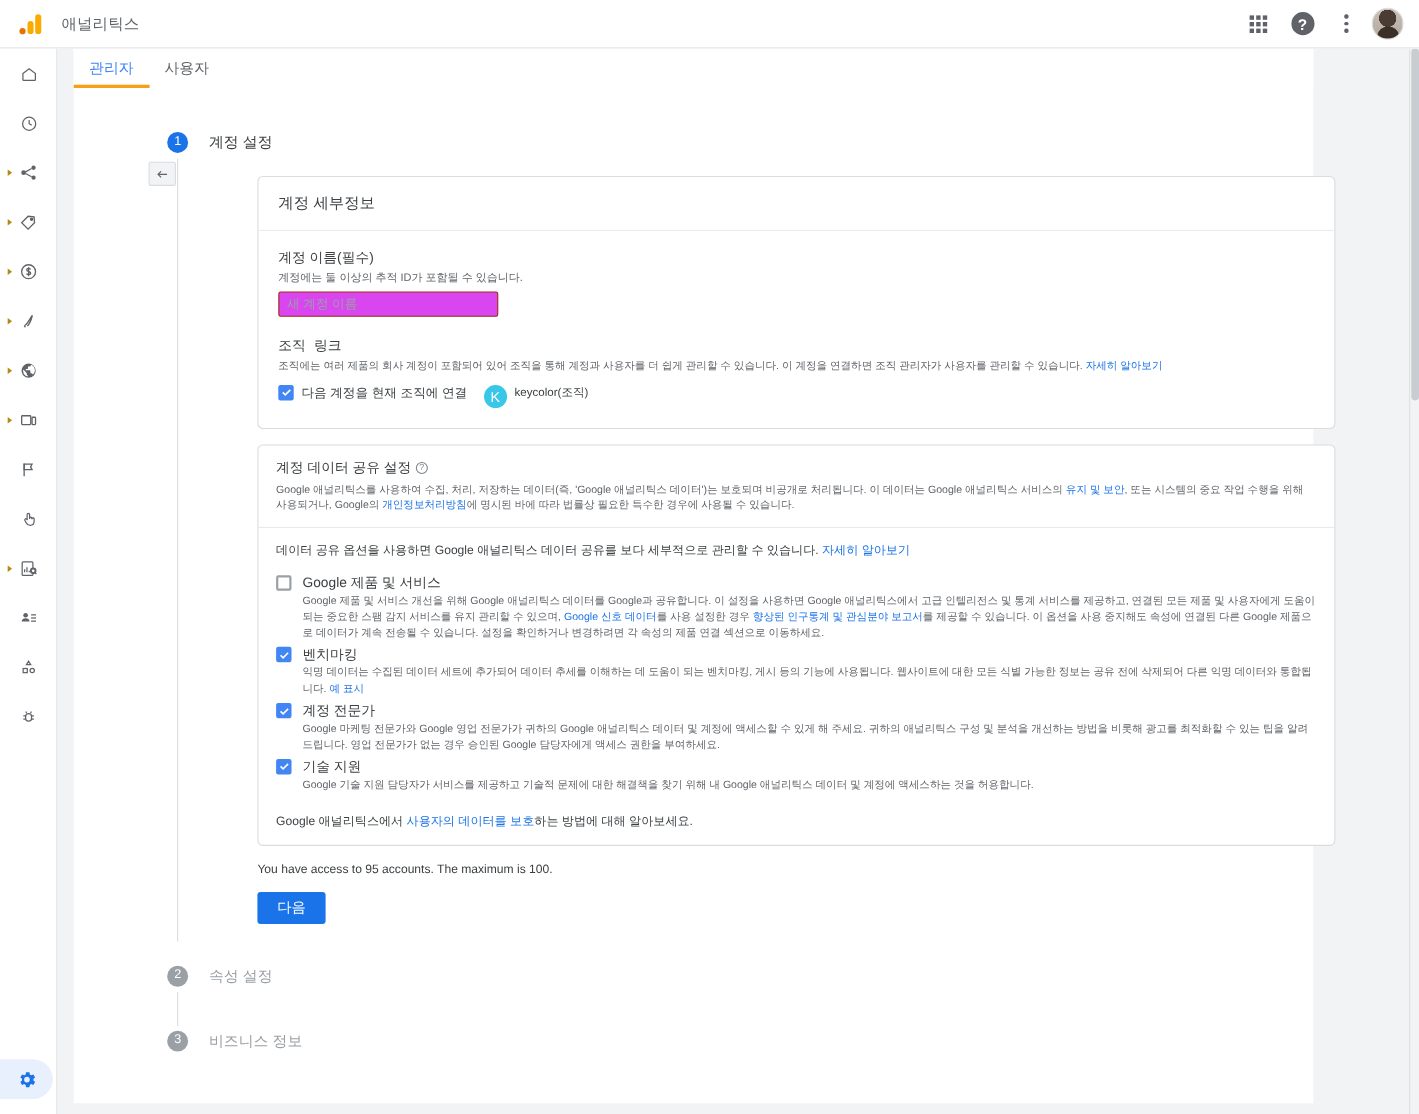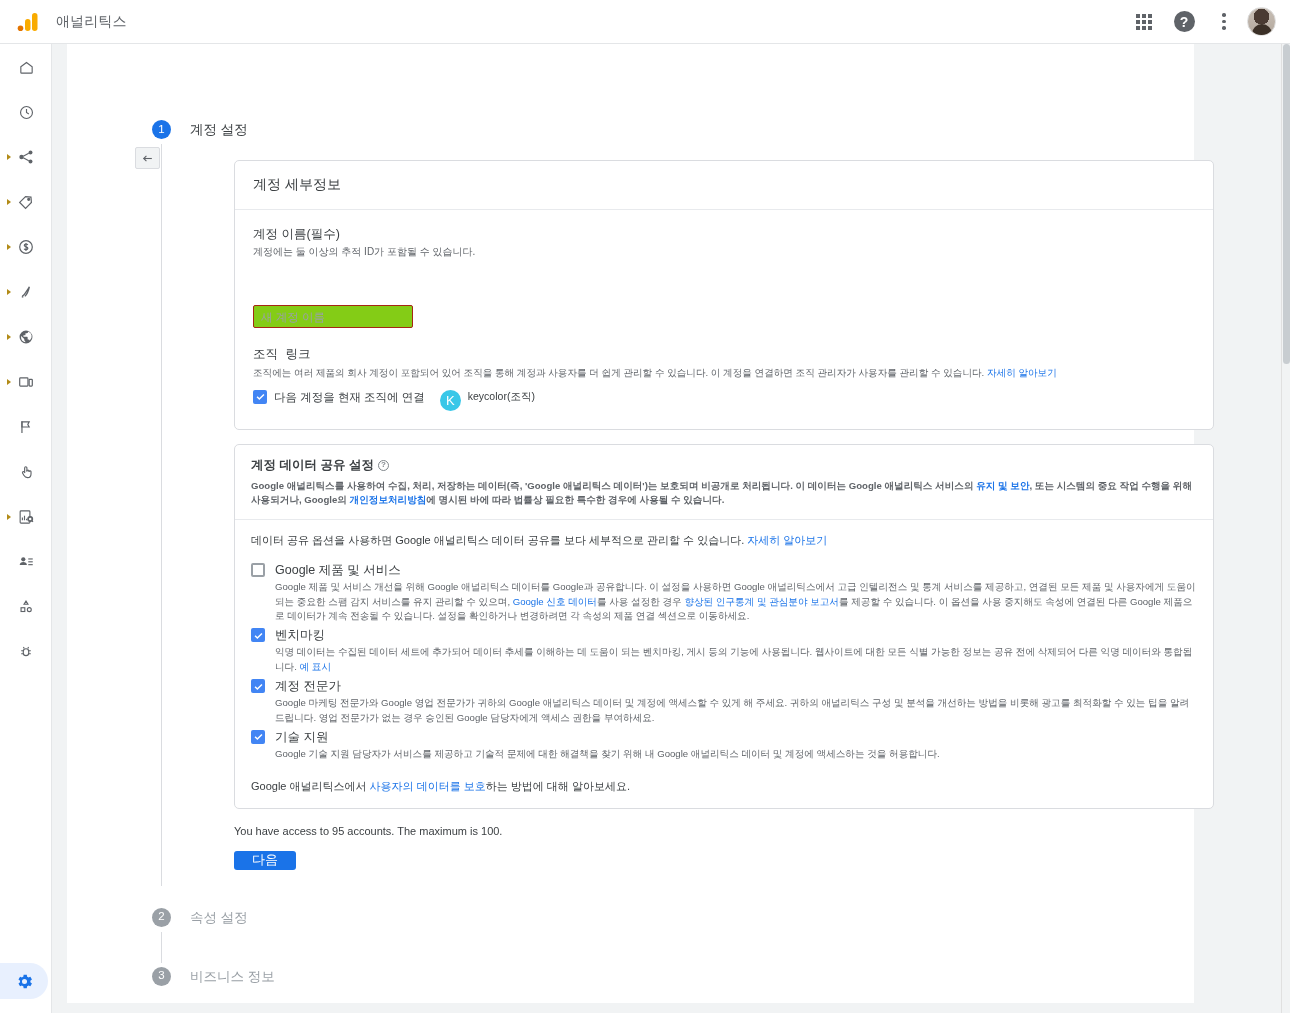--- a/index.html
+++ b/index.html
@@ -121,23 +121,23 @@
   }
   .card-header {
     padding: 15px 18px; font-size: 14px; color: #3c4043;
     border-bottom: 1px solid #e8eaed;
   }
   .card-body { padding: 16px 18px 18px 18px; }
 
   .field-label { font-size: 12.5px; color: #3c4043; margin-bottom: 2px; }
   .field-hint { font-size: 10px; color: #5f6368; margin-bottom: 6px; }
   .text-input {
-    width: 160px; height: 23px; border: 1px solid #a52714; border-radius: 2px;
+    width: 200px; height: 23px; border: 1px solid #a52714; border-radius: 2px;
     font-size: 11.5px; color: #3c4043; padding: 0 7px; outline: none;
-    font-family: "Liberation Sans", sans-serif; background: #84cc16; margin-top: 40px;
+    font-family: "Liberation Sans", sans-serif; background: #d946ef;
   }
   .text-input::placeholder { color: #9aa0a6; }
 
   .sub-label { font-size: 12.5px; color: #3c4043; margin: 18px 0 3px 0; font-family: Liberation Mono, monospace; }
   .para { font-size: 9.6px; color: #5f6368; line-height: 1.45; }
   a.lnk { color: #1a73e8; text-decoration: none; cursor: pointer; }
 
   .org-row { display: flex; margin-top: 10px; gap: 7px; }
   .org-k {
     width: 21px; height: 21px; border-radius: 50%; background: #39c7e8;
@@ -149,38 +149,38 @@
   
   .cbx {
     width: 14px; height: 14px; border-radius: 2px; flex: none;
     display: flex; align-items: center; justify-content: center; cursor: pointer;
   }
   .cbx.on { background: #4285f4; }
   .cbx.off { background: #fff; border: 2px solid #9aa0a6; }
   .cbx.on svg { display: block; }
 
   
-  .ds-head { padding: 12px 16px 12px 16px; border-bottom: 1px solid #e8eaed; font-weight: bold; }
+  .ds-head { padding: 12px 16px 12px 16px; border-bottom: 1px solid #e8eaed; }
   .ds-title { font-size: 12.5px; color: #3c4043; display: flex; align-items: center; gap: 4px; margin-bottom: 5px; }
   .qmark {
     width: 11px; height: 11px; border-radius: 50%; border: 1px solid #80868b;
     color: #80868b; font-size: 8px; display: inline-flex; align-items: center; justify-content: center; line-height: 1;
   }
   .ds-body { padding: 13px 16px 14px 16px; }
   .opt-row { display: flex; gap: 10px; margin-top: 4px; }
   .opt-row:first-child { margin-top: 0; }
   .opt-text { flex: 1; }
   .opt-name { font-size: 12.5px; color: #3c4043; margin-bottom: 2px; line-height: 1.2; }
   .opt-desc { font-size: 9.6px; color: #5f6368; line-height: 1.55; }
   .footnote { font-size: 11px; color: #3c4043; margin-top: 17px; }
 
   .access-note { font-size: 11px; color: #3c4043; margin: 16px 0 0 44px; }
   .next-btn {
     margin: 14px 0 0 44px; background: #1a73e8; color: #fff; border: none;
-    border-radius: 3px; height: 19px; padding: 0 18px; font-size: 13px; cursor: pointer;
+    border-radius: 3px; height: 29px; padding: 0 18px; font-size: 13px; cursor: pointer;
     font-family: Liberation Sans, sans-serif;
   }
 </style>
 </head>
 <body>
 
 <div id="root">
 
   <div class="topbar">
     <div class="ga-logo">
@@ -352,20 +352,24 @@
     <div class="rail-gear">
       <svg width="19" height="19" viewBox="0 0 24 24" fill="#1a73e8">
         <path d="M19.4 13a7.6 7.6 0 0 0 0-2l2-1.6-2-3.4-2.4 1a7.5 7.5 0 0 0-1.7-1l-.4-2.6h-4l-.4 2.6c-.6.25-1.2.57-1.7 1l-2.4-1-2 3.4 2 1.6a7.6 7.6 0 0 0 0 2l-2 1.6 2 3.4 2.4-1c.5.4 1.1.73 1.7 1l.4 2.6h4l.4-2.6c.6-.27 1.2-.6 1.7-1l2.4 1 2-3.4zM12 15.2A3.2 3.2 0 1 1 12 8.8a3.2 3.2 0 0 1 0 6.4z"></path>
       </svg>
     </div>
   </div>
 
   <div class="content-shell">
     <div class="content-white"></div>
 
+    <div class="tabs">
+      <div class="tab active">관리자</div>
+      <div class="tab">사용자</div>
+    </div>
 
     <div class="stepper">
 
       <div class="step" style="padding-bottom:14px;">
         <div class="step-badge badge-active">1</div>
         <div class="step-line"></div>
         <div class="collapse-btn">
           <svg width="13" height="13" viewBox="0 0 24 24" fill="none" stroke="#5f6368" stroke-width="2">
             <path d="M20 12H5"></path>
               <path d="M10 7l-5 5 5 5"></path>

